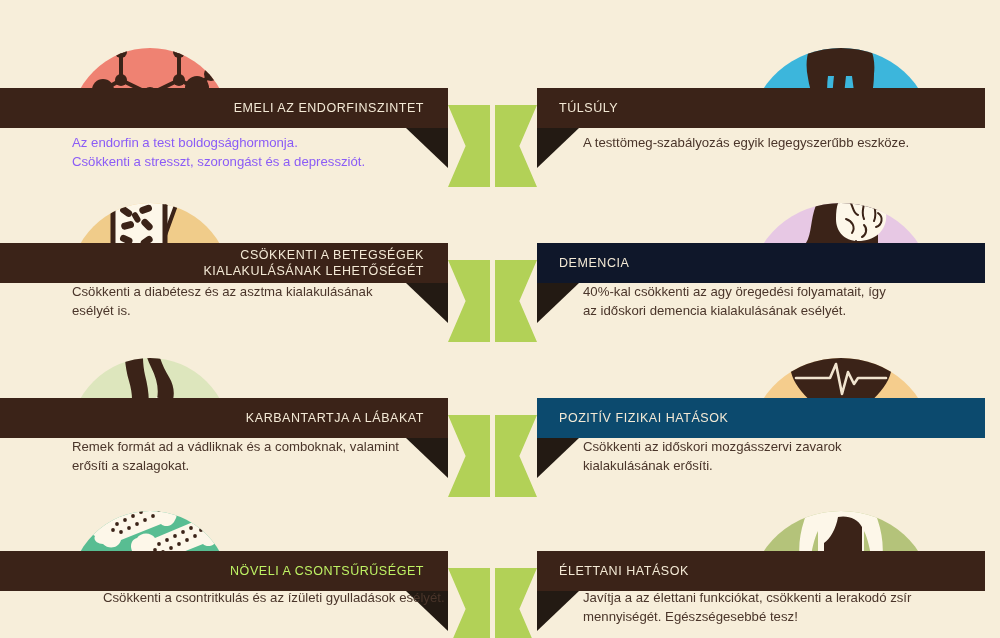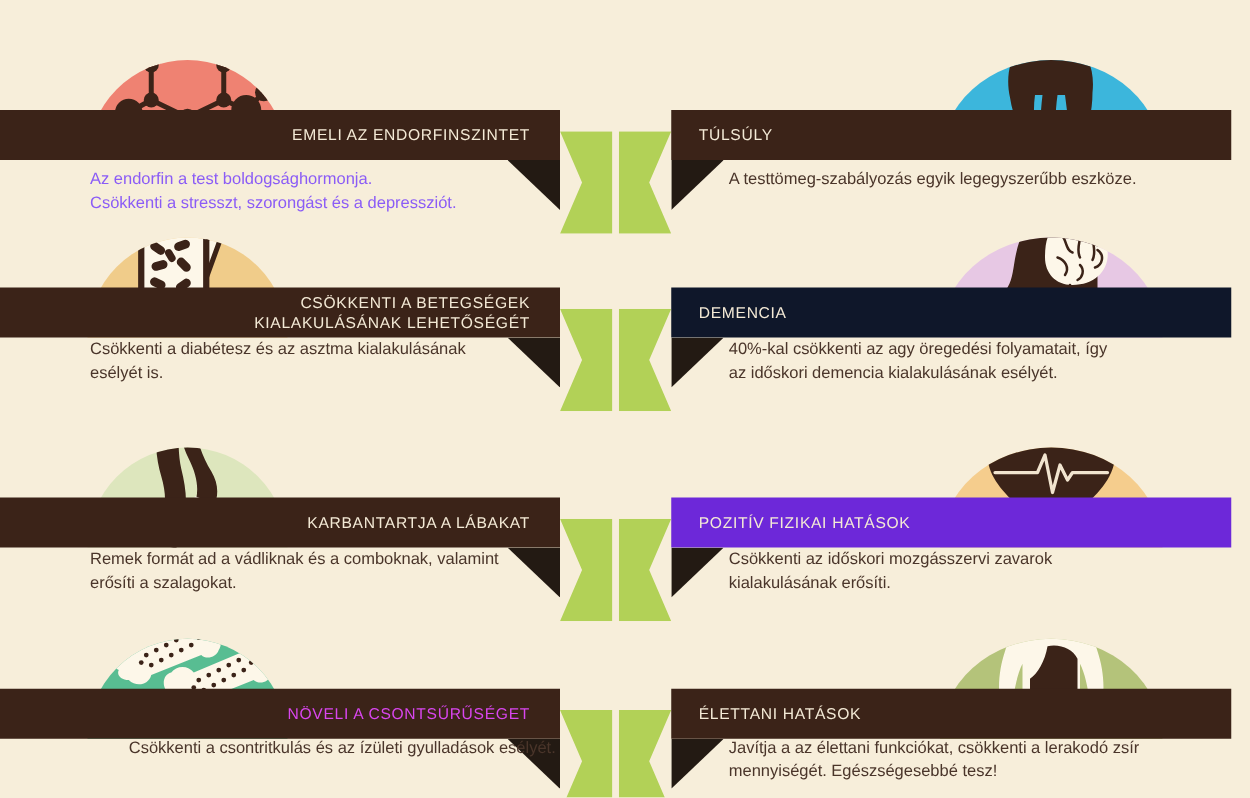--- a/index.html
+++ b/index.html
@@ -9,21 +9,21 @@
     background:#f7eeda;
     font-family:"Liberation Sans", sans-serif;
     overflow:hidden;
     position:relative;
   }
   #stage{ position:relative; width:1000px; height:638px; background:#f7eeda; overflow:hidden; }
 
   
   .row{ position:absolute; left:0; width:1000px; height:160px; }
   .row.r1{ top:0;   height:160px; }
-  .row.r2{ top:142px; }
+  .row.r2{ top:155px; }
   .row.r3{ top:310px; }
   .row.r4{ top:463px; }
 
   
   .disc{
     position:absolute;
     width:160px; height:80px;
     border-top-left-radius:80px 80px;
     border-top-right-radius:80px 80px;
     overflow:hidden;
@@ -297,21 +297,21 @@
       <div class="disc" style="background: rgb(245, 205, 141);">
         <div class="glyph">
           <svg width="178" height="124" viewBox="0 0 178 124">
             <path d="M89 110 C60 88 38 70 38 48 C38 30 52 18 68 18
                      C78 18 85 24 89 32 C93 24 100 18 110 18
                      C126 18 140 30 140 48 C140 70 118 88 89 110 Z" fill="#3b2318"></path>
             <polyline points="44,62 78,62 84,48 90,78 96,56 102,68 106,62 134,62" fill="none" stroke="#f1e4cf" stroke-width="2.6" stroke-linejoin="round" stroke-linecap="round"></polyline>
           </svg>
         </div>
       </div>
-      <div class="bar" style="background: #6d28d9;">
+      <div class="bar" style="background: #0c4a6e;">
         <span class="title" style="color: rgb(244, 234, 214);">POZITÍV FIZIKAI HATÁSOK</span>
       </div>
       <div class="fold" style="background: rgb(35, 26, 19);"></div>
       <div class="flag" style="background: rgb(178, 209, 87);"></div>
       <div class="copy" style="color: rgb(74, 53, 42);">Csökkenti az időskori mozgásszervi zavarok
 kialakulásának erősíti.</div>
     </div>
   </div>
 
   <div class="row r4">
@@ -353,21 +353,21 @@
                 <circle cx="104" cy="72" r="1.9"></circle>
               <circle cx="112" cy="68" r="1.9"></circle>
                 <circle cx="120" cy="64" r="1.9"></circle>
               <circle cx="80" cy="78" r="1.9"></circle>
                 <circle cx="126" cy="58" r="1.9"></circle>
             </g>
           </svg>
         </div>
       </div>
       <div class="bar" style="background: rgb(59, 35, 24);">
-        <span class="title" style="color: #d946ef;">NÖVELI A CSONTSŰRŰSÉGET</span>
+        <span class="title" style="color: #bef264;">NÖVELI A CSONTSŰRŰSÉGET</span>
       </div>
       <div class="fold" style="background: rgb(35, 26, 19);"></div>
       <div class="flag" style="background: rgb(178, 209, 87);"></div>
       <div class="copy" style="color: rgb(74, 53, 42);">Csökkenti a csontritkulás és az ízületi gyulladások esélyét.</div>
     </div>
 
     <div class="panel-right">
       <div class="disc" style="background: rgb(180, 195, 122);">
         <div class="glyph">
           <svg width="178" height="124" viewBox="0 0 178 124">

